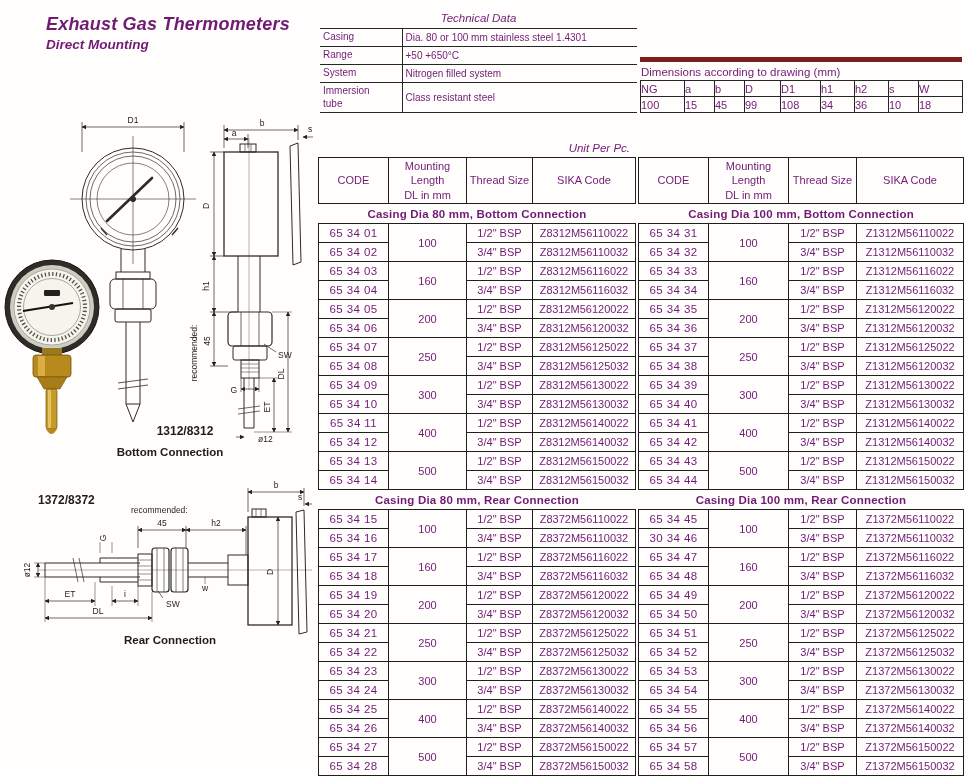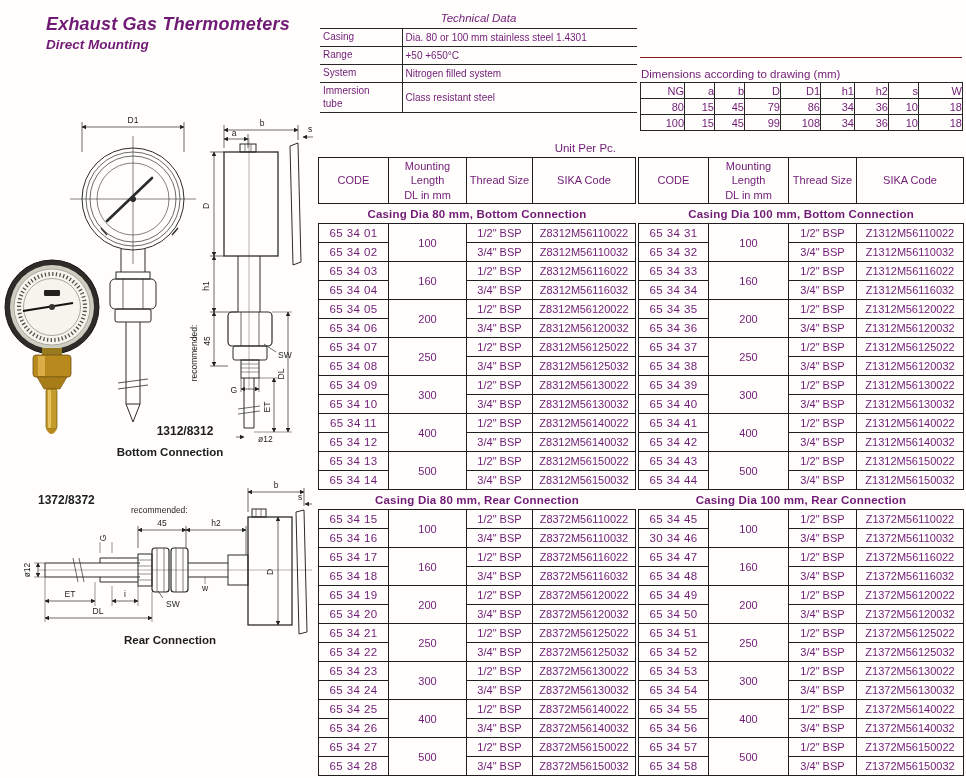--- a/index.html
+++ b/index.html
@@ -19,25 +19,25 @@
   
   .tech-block { position:absolute; left:320px; top:12px; width:317px; }
   .tech-title { text-align:center; font-size:11.5px; margin-bottom:4px;font-style:italic; }
   .tech td { border-top:1px solid #262626; border-bottom:1px solid #262626;
              font-size:10px; padding:2px 3px; vertical-align:middle; height:18px; }
   .tech tr.tall td { height:30px; }
   .tech .tl { white-space:pre-line; line-height:1.25; }
   .tech .tv { border-left:1px solid #262626; }
 
   
-  .dims-block { position:absolute; left:640px; top:57px; width:322px; border-top:1px solid #7f1d1d; padding-top:10px; }
+  .dims-block { position:absolute; left:640px; top:57px; width:322px; border-top:5px solid #7f1d1d; padding-top:4px; }
   .dims-title { font-size:11.5px; padding:0 1px 2px; }
-  .dims th, .dims td { border:1px solid #262626; font-size:11px; height:16px; text-align:right; font-weight:normal; }
-
-  .unit-note { position:absolute; left:302px; top:142px; width:314px; text-align:right; font-size:11.5px; }
+  .dims th, .dims td { border:1px solid #262626; font-size:11px; height:16px; text-align:left; font-weight:normal; }
+
+  .unit-note { position:absolute; left:316px; top:142px; width:314px; text-align:right; font-size:11.5px;font-style:italic; }
 
   
   .ptable-wrap { position:absolute; top:157px; }
   .ptable-wrap.left  { left:318px; width:317px; }
   .ptable-wrap.right { left:638px; width:325px; }
   .ptable th, .ptable td { border:1px solid #1f1f1f; font-size:11px; text-align:center;
                            vertical-align:middle; padding:0 2px; }
   .ptable thead th { height:46px; font-weight:normal; white-space:pre-line; line-height:1.3; }
   .ptable td { height:19px; white-space:nowrap; overflow:hidden; }
   .ptable td.code { font-weight:normal; font-size:11.5px; letter-spacing:.4px; }
@@ -304,31 +304,20 @@
             <th>D</th>
             <th>D1</th>
             <th>h1</th>
             <th>h2</th>
             <th>s</th>
             <th>W</th>
           </tr>
         </thead>
       <tbody>
           <tr>
-            <td>80</td>
-            <td>15</td>
-            <td>45</td>
-            <td>79</td>
-            <td>86</td>
-            <td>34</td>
-            <td>36</td>
-            <td>10</td>
-            <td>18</td>
-          </tr>
-          <tr>
             <td>100</td>
             <td>15</td>
             <td>45</td>
             <td>99</td>
             <td>108</td>
             <td>34</td>
             <td>36</td>
             <td>10</td>
             <td>18</td>
           </tr>

